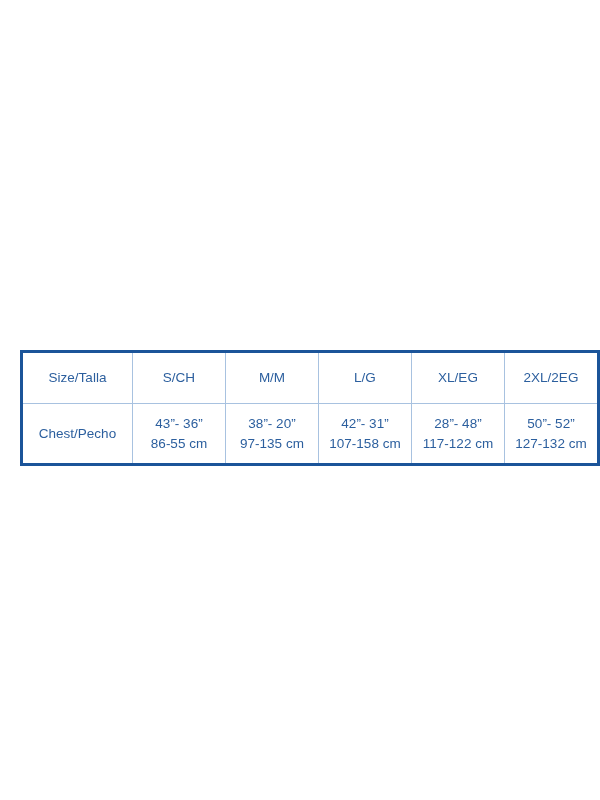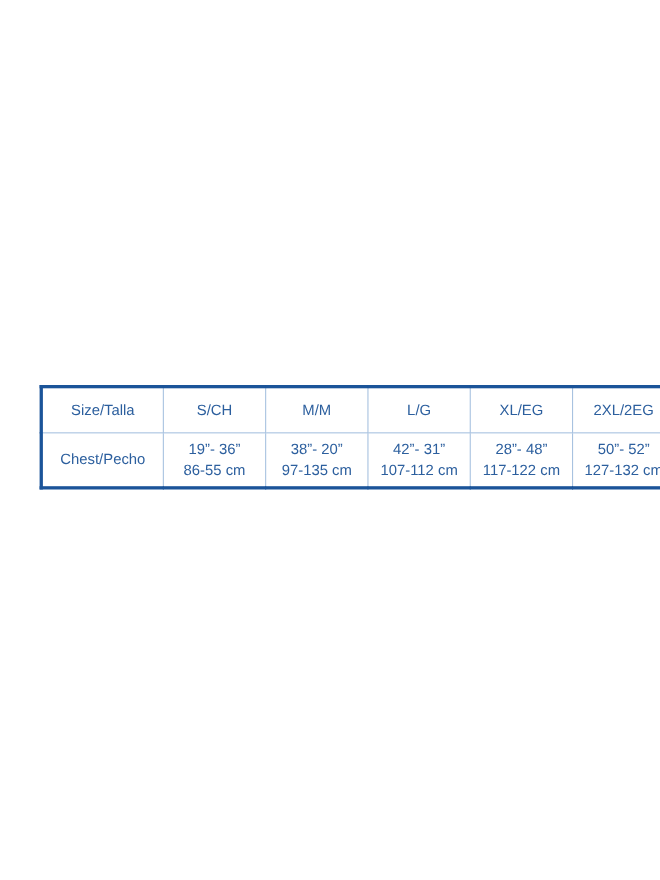--- a/index.html
+++ b/index.html
@@ -10,24 +10,24 @@
     width: 600px;
     height: 800px;
     background: #ffffff;
     font-family: "Liberation Sans", sans-serif;
     position: relative;
     overflow: hidden;
   }
 
   #size-chart-wrap {
     position: absolute;
-    left: 36px;
+    left: 20px;
     top: 350px;
     width: 546px;
-    height: 95px;
+    height: 116px;
   }
 
   table.size-chart {
     width: 100%;
     height: 100%;
     border-collapse: collapse;
     border: 3px solid #1b5499;
     background: #ffffff;
     table-layout: fixed;
   }
@@ -75,32 +75,32 @@
         <td class="size-col">M/M</td>
         <td class="size-col">L/G</td>
         <td class="size-col">XL/EG</td>
         <td class="size-col">2XL/2EG</td>
       </tr>
 
       <tr class="data-row">
         <td class="row-label">Chest/Pecho</td>
 
         <td class="size-col measure-cell">
-          <span class="line">19”- 36”</span>
+          <span class="line">43”- 36”</span>
           <span class="line">86-55 cm</span>
         </td>
 
         <td class="size-col measure-cell">
           <span class="line">38”- 20”</span>
           <span class="line">97-135 cm</span>
         </td>
 
         <td class="size-col measure-cell">
           <span class="line">42”- 31”</span>
-          <span class="line">107-112 cm</span>
+          <span class="line">107-158 cm</span>
         </td>
 
         <td class="size-col measure-cell">
           <span class="line">28”- 48”</span>
           <span class="line">117-122 cm</span>
         </td>
 
         <td class="size-col measure-cell">
           <span class="line">50”- 52”</span>
           <span class="line">127-132 cm</span>

